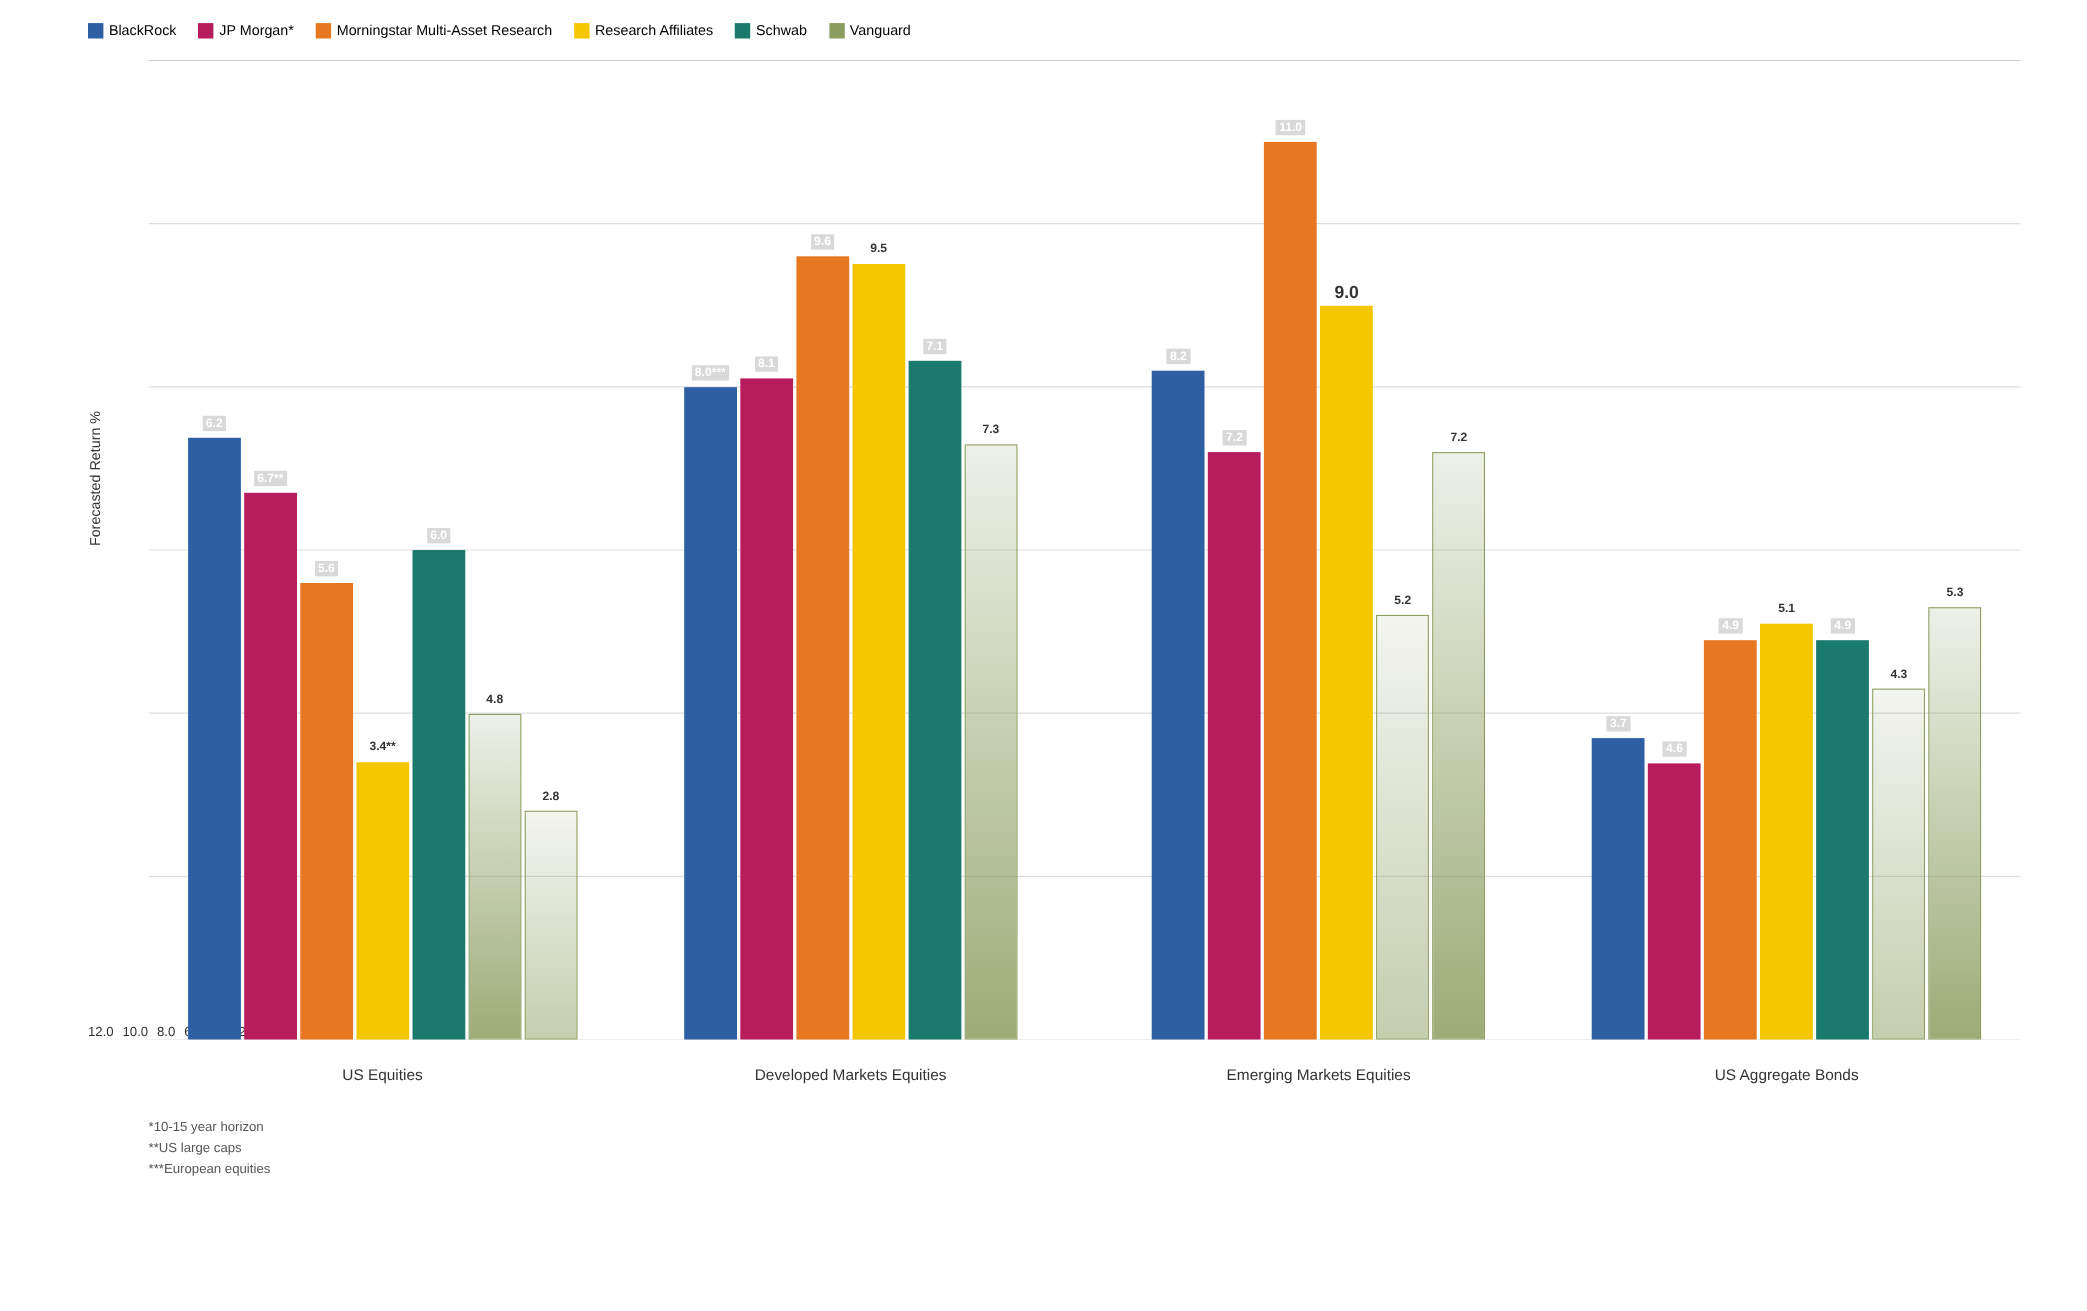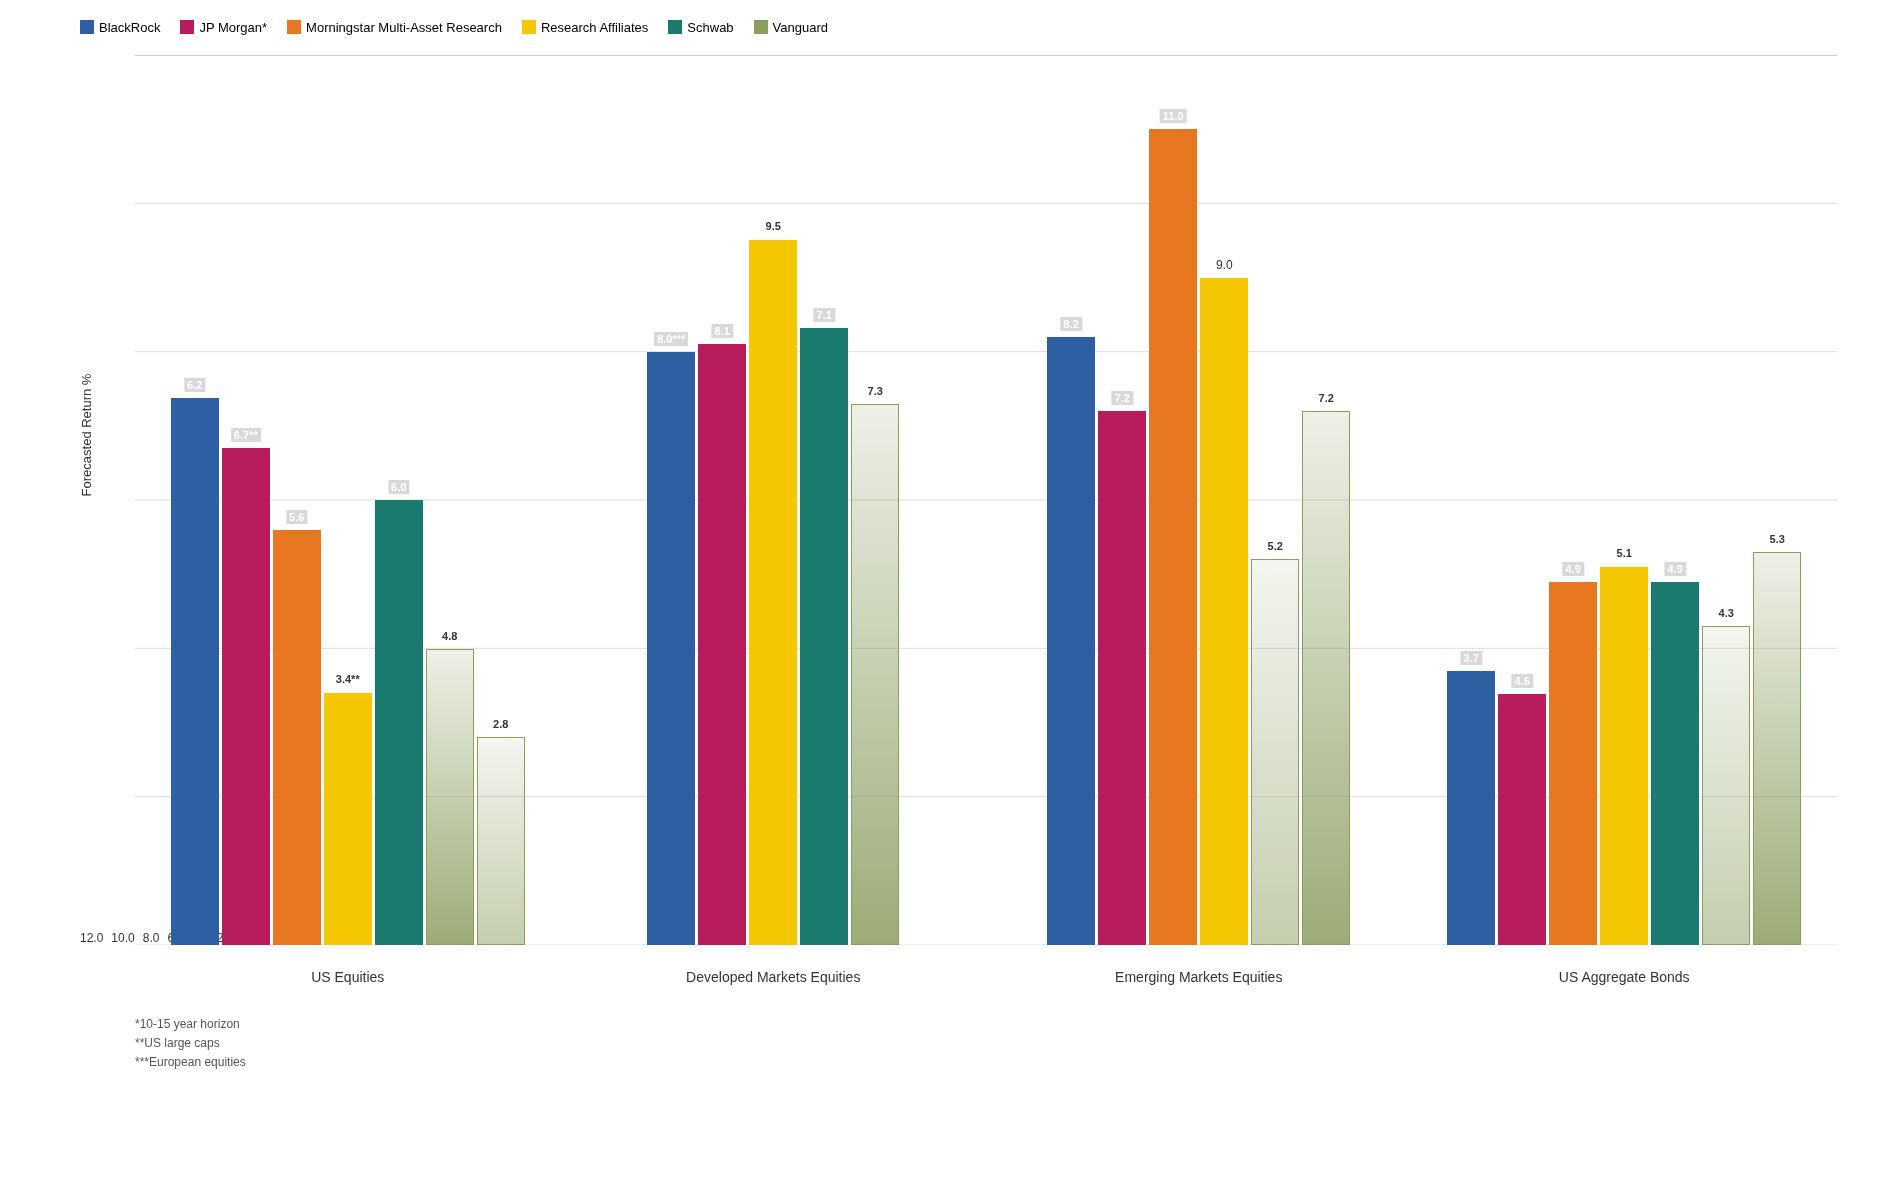--- a/index.html
+++ b/index.html
@@ -19,20 +19,21 @@
     .legend {
       display: flex;
       align-items: center;
       gap: 20px;
       margin-bottom: 20px;
       flex-wrap: nowrap;
       font-size: 13px;
     }
     .legend-item {
       display: flex;
+      align-items: center;
       gap: 5px;
       white-space: nowrap;
     }
     .legend-swatch {
       width: 14px;
       height: 14px;
       flex-shrink: 0;
     }
     .chart-area {
       position: relative;
@@ -224,20 +225,25 @@
               <div class="bar" style="height: 593.333px; background: rgb(46, 95, 163);">
                 <div class="bar-label" style="color: rgb(255, 255, 255); background-color: rgba(0, 0, 0, 0.15); padding: 1px 3px; font-size: 11px; font-weight: bold;">8.0***</div>
               </div>
             </div>
             <div class="bar-wrapper">
               <div class="bar" style="height: 600.75px; background: rgb(183, 28, 93);">
                 <div class="bar-label" style="color: rgb(255, 255, 255); background-color: rgba(0, 0, 0, 0.15); padding: 1px 3px; font-size: 11px; font-weight: bold;">8.1</div>
               </div>
             </div>
             <div class="bar-wrapper">
+              <div class="bar" style="height: 712px; background: rgb(232, 119, 34);">
+                <div class="bar-label" style="color: rgb(255, 255, 255); background-color: rgba(0, 0, 0, 0.15); padding: 1px 3px; font-size: 11px; font-weight: bold;">9.6</div>
+              </div>
+            </div>
+            <div class="bar-wrapper">
               <div class="bar" style="height: 704.583px; background: rgb(245, 199, 0);">
                 <div class="bar-label bar-label-dark" style="color: rgb(51, 51, 51); font-size: 11px; font-weight: bold;">9.5</div>
               </div>
             </div>
             <div class="bar-wrapper">
               <div class="bar" style="height: 617px; background: rgb(27, 122, 110);">
                 <div class="bar-label" style="color: rgb(255, 255, 255); background-color: rgba(0, 0, 0, 0.15); padding: 1px 3px; font-size: 11px; font-weight: bold;">7.1</div>
               </div>
             </div>
             <div class="bar-wrapper">
@@ -257,21 +263,21 @@
                 <div class="bar-label" style="color: rgb(255, 255, 255); background-color: rgba(0, 0, 0, 0.15); padding: 1px 3px; font-size: 11px; font-weight: bold;">7.2</div>
               </div>
             </div>
             <div class="bar-wrapper">
               <div class="bar" style="height: 815.833px; background: rgb(232, 119, 34);">
                 <div class="bar-label" style="color: rgb(255, 255, 255); background-color: rgba(0, 0, 0, 0.15); padding: 1px 3px; font-size: 11px; font-weight: bold;">11.0</div>
               </div>
             </div>
             <div class="bar-wrapper">
               <div class="bar" style="height: 667.5px; background: rgb(245, 199, 0);">
-                <div class="bar-label bar-label-dark" style="color: rgb(51, 51, 51); font-size: 12px; font-weight: normal;">9.0</div>
+                <div class="bar-label bar-label-dark" style="color: rgb(51, 51, 51); font-size: 16px; font-weight: bold;">9.0</div>
               </div>
             </div>
             <div class="bar-wrapper">
               <div class="bar" style="height: 385.667px; background: linear-gradient(rgba(139, 157, 95, 0.1) 0%, rgba(139, 157, 95, 0.5) 100%); border: 1px solid rgb(139, 157, 95);">
                 <div class="bar-label bar-label-dark" style="color: rgb(51, 51, 51); font-size: 11px; font-weight: bold;">5.2</div>
               </div>
             </div>
             <div class="bar-wrapper">
               <div class="bar" style="height: 534px; background: linear-gradient(rgba(139, 157, 95, 0.15) 0%, rgba(139, 157, 95, 0.85) 100%); border: 1px solid rgb(139, 157, 95);">
                 <div class="bar-label bar-label-dark" style="color: rgb(51, 51, 51); font-size: 11px; font-weight: bold;">7.2</div>

